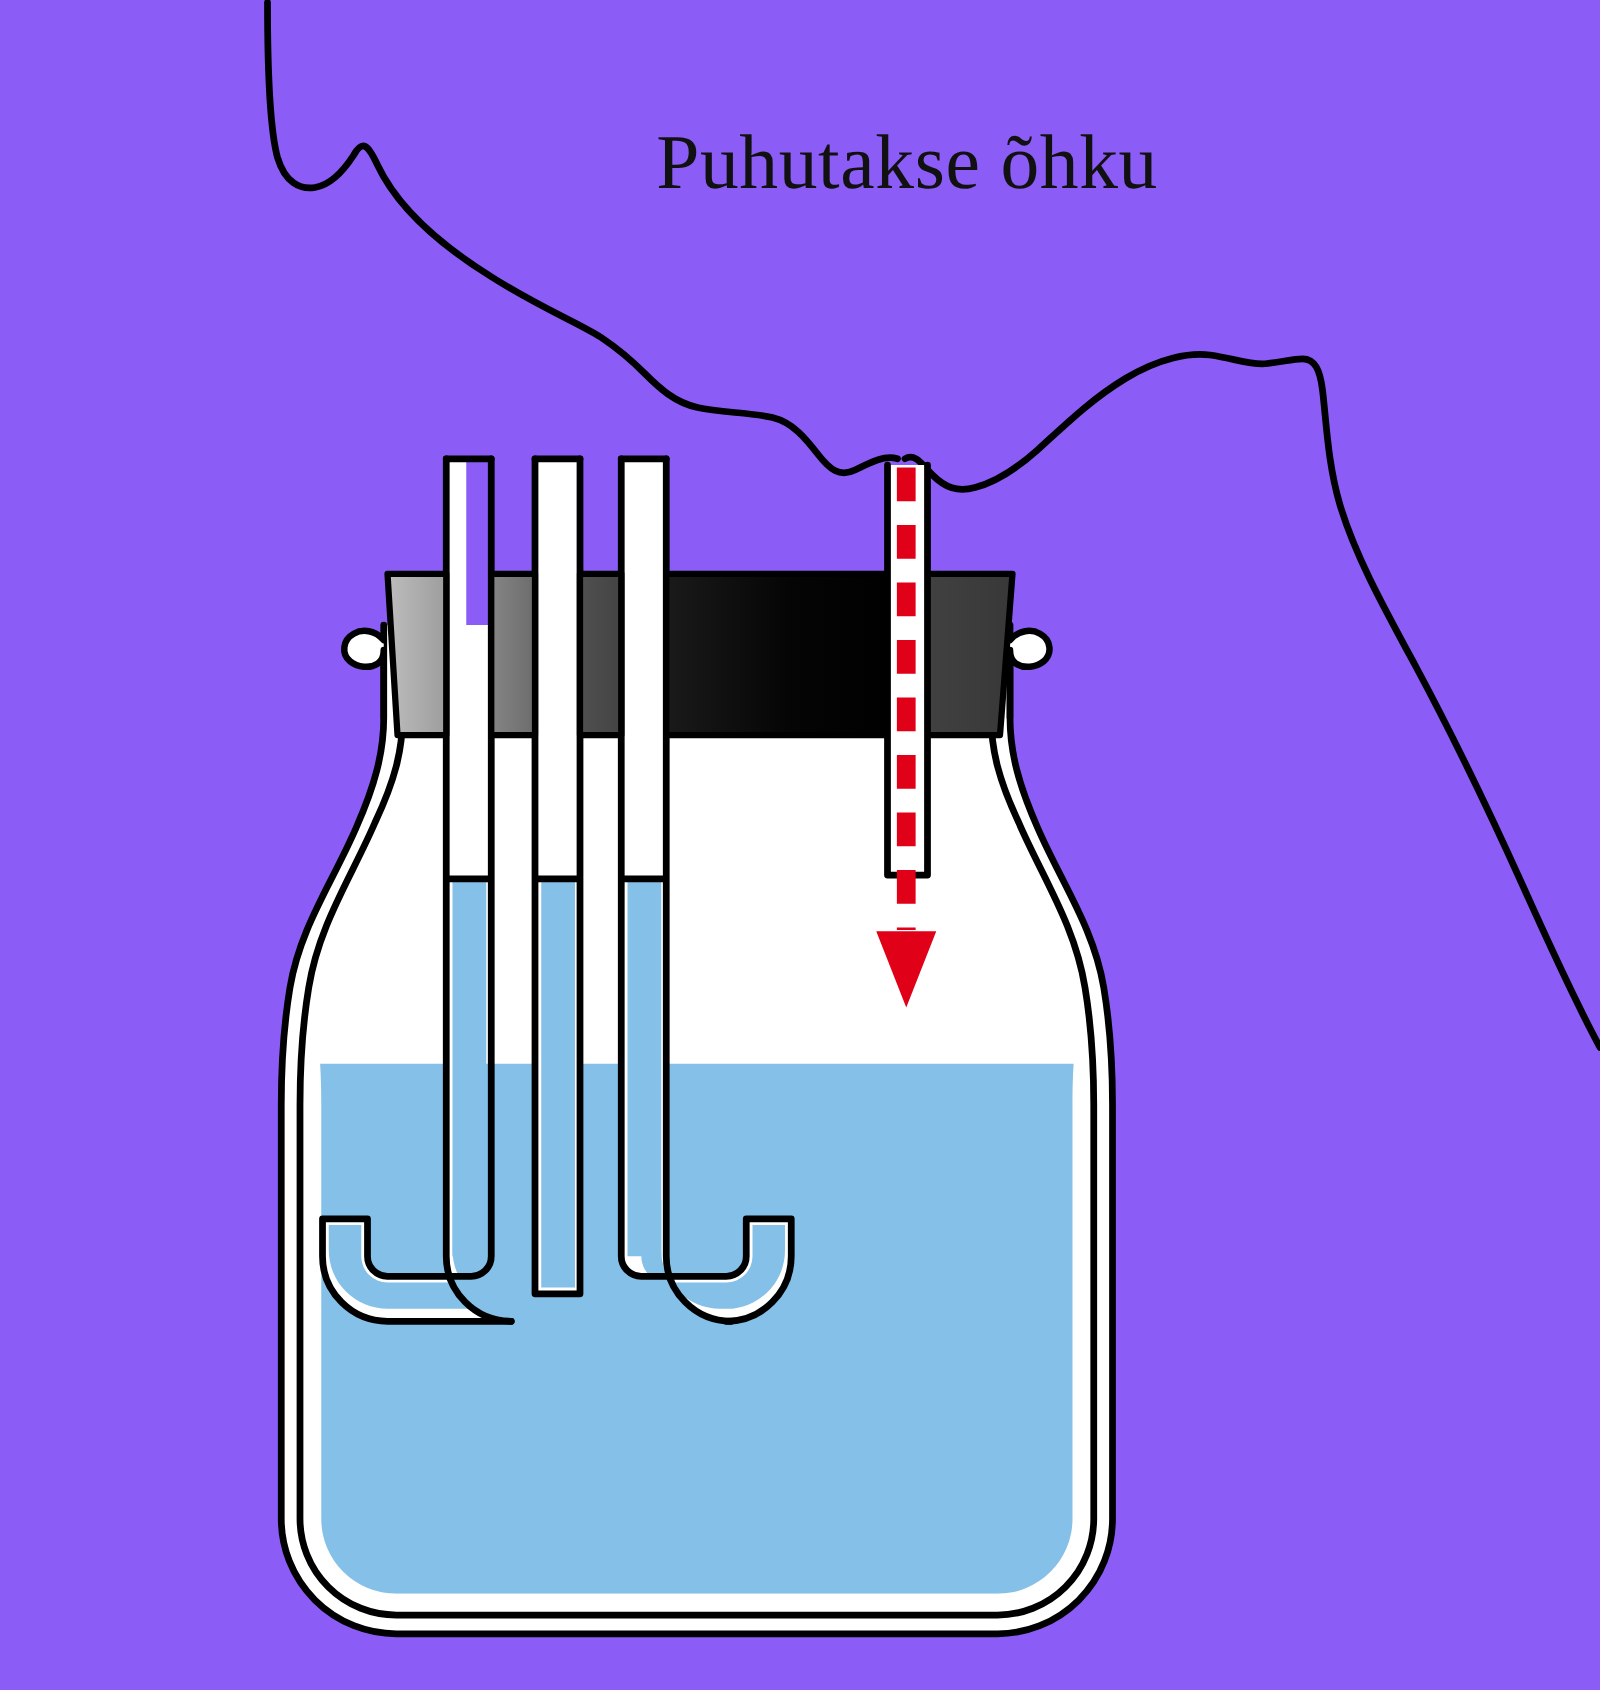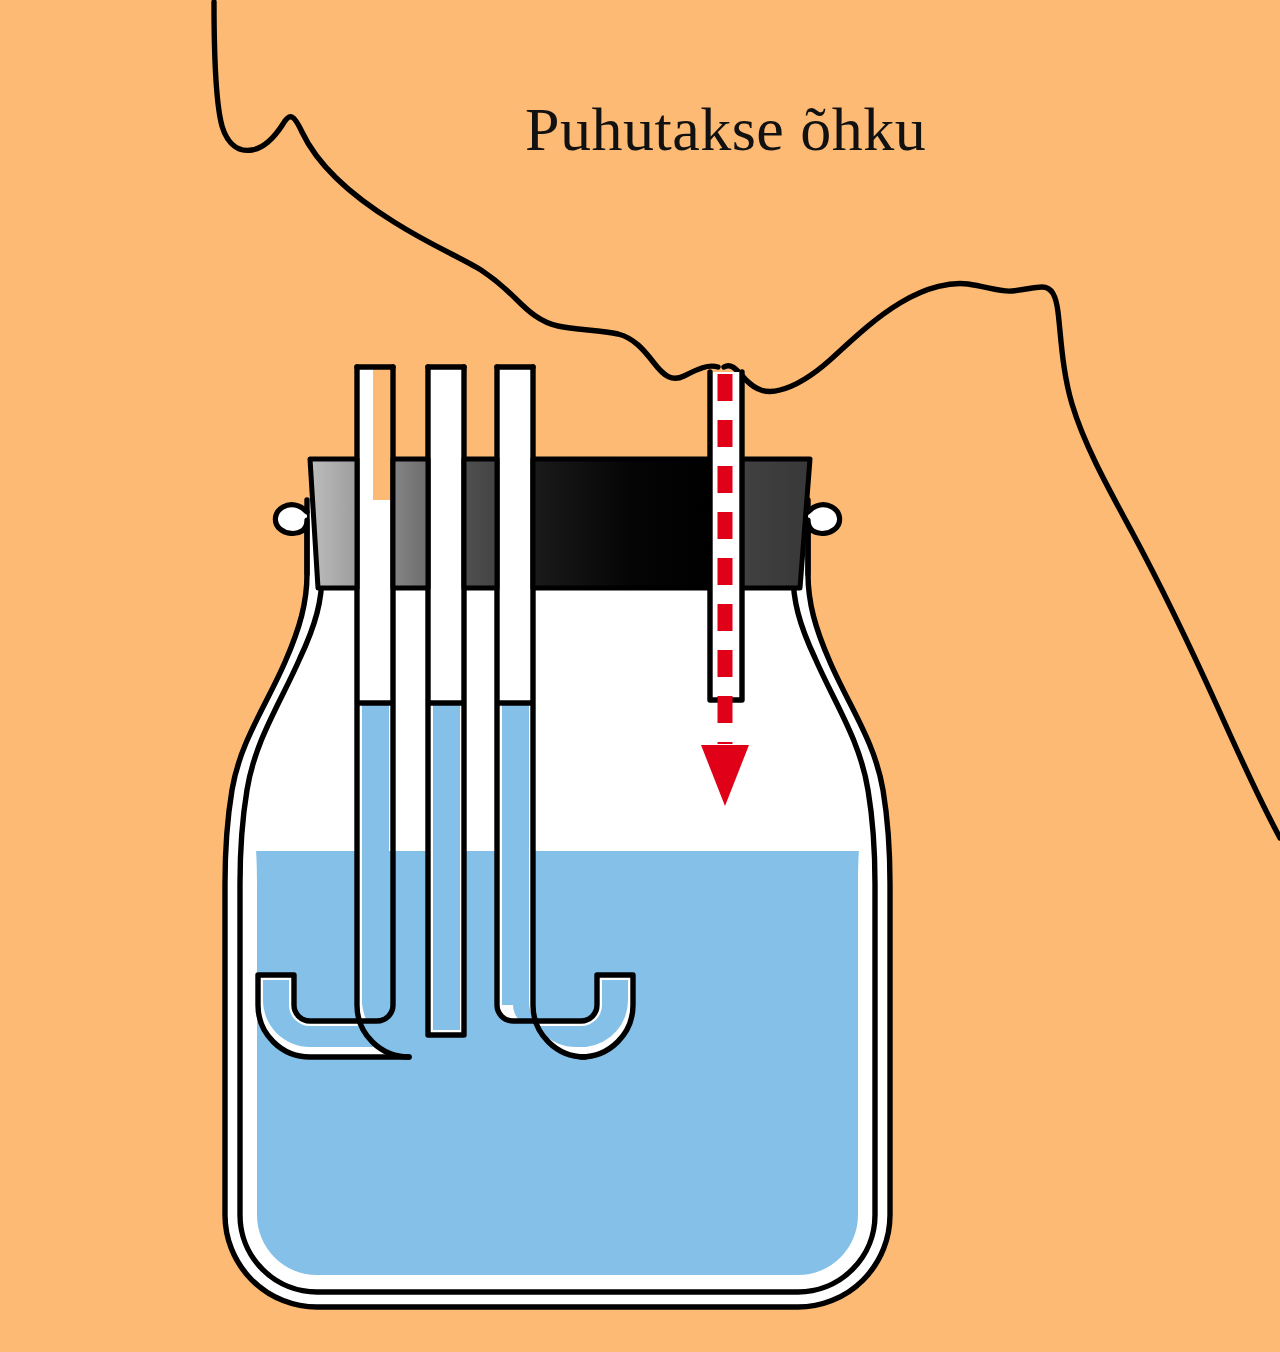--- a/index.html
+++ b/index.html
@@ -10,21 +10,21 @@
   body {
     width: 1280px;
     height: 1352px;
     overflow: hidden;
     font-family: "Liberation Serif", serif;
   }
   #diagram-root {
     position: relative;
     width: 1280px;
     height: 1352px;
-    background: #fdba74;
+    background: #8b5cf6;
     text-align: right;
   }
   #scene {
     display: block;
     width: 1280px;
     height: 1352px;
   }
   .caption-text {
     font-family: "Liberation Serif", serif;
     font-size: 62px;

